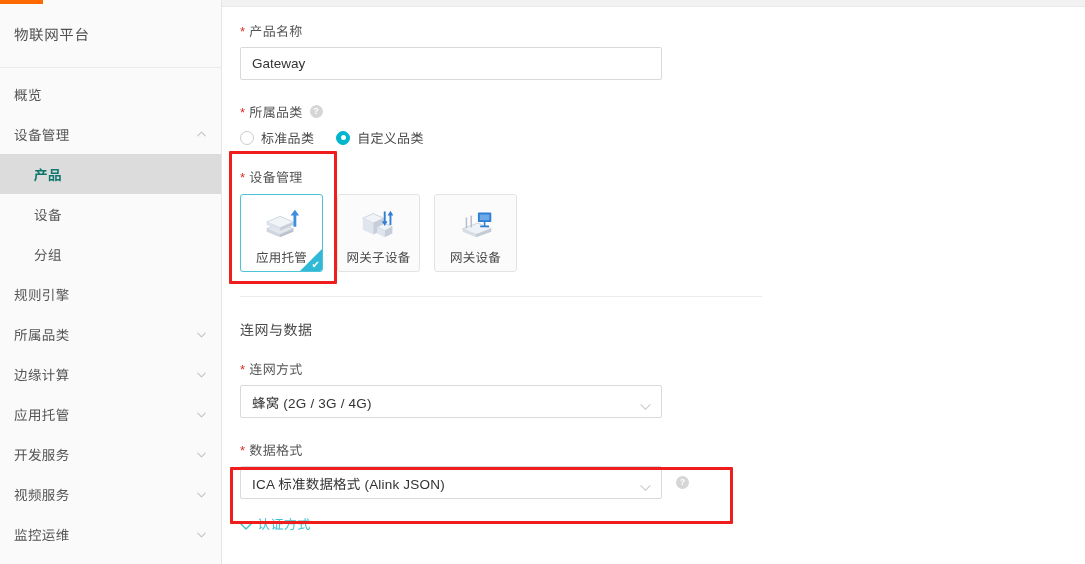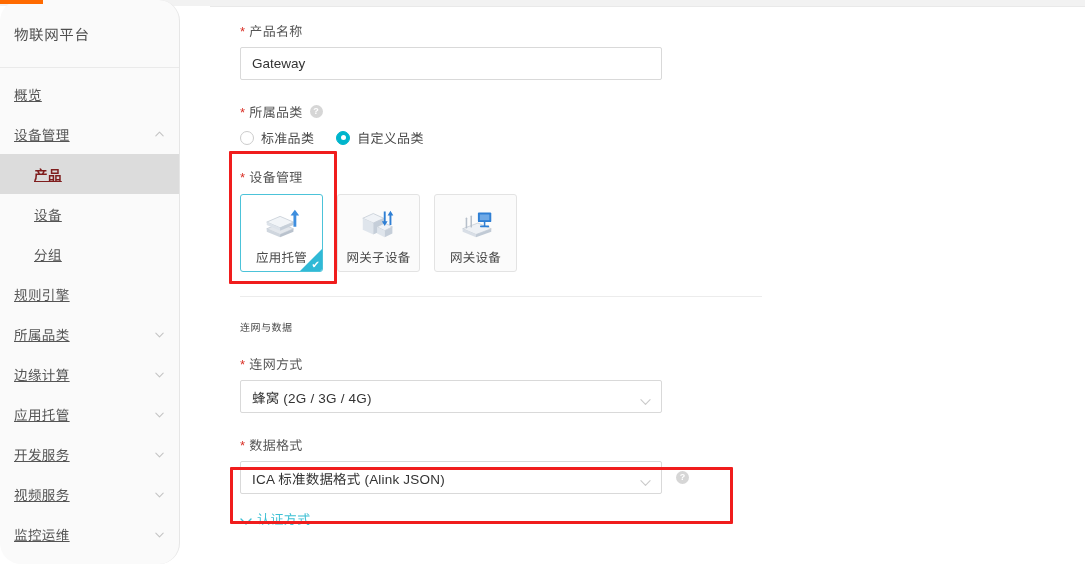--- a/index.html
+++ b/index.html
@@ -39,25 +39,24 @@
     left: 210px; top: 6px;
     width: 875px; height: 1px;
     background: #e9e9e9;
     z-index: 6;
   }
 
   
   .sidebar {
     position: absolute;
     left: 0; top: 0;
-    width: 180px; height: 564px;
+    width: 222px; height: 564px;
     background: #fafafa;
     border-right: 1px solid #e6e6e6;
     z-index: 10;
-    border-radius: 21px;
   }
   .sidebar-brand {
     height: 68px;
     display: flex;
     align-items: center;
     padding-left: 14px;
     border-bottom: 1px solid #eaeaea;
   }
   .sidebar-brand-text {
     font-size: 14.5px;
@@ -72,25 +71,25 @@
     display: flex;
     align-items: center;
     padding-left: 14px;
     padding-right: 14px;
     font-size: 13.5px;
     color: #555555;
     cursor: pointer;
     letter-spacing: 0.4px;
     position: relative;
   }
-  .nav-item .nav-label { flex: 1 1 auto; text-decoration: underline; }
+  .nav-item .nav-label { flex: 1 1 auto; }
   .nav-item.sub { padding-left: 34px; }
   .nav-item.active {
     background: #dcdcdc;
-    color: #7f1d1d;
+    color: #0f766e;
     font-weight: bold;
   }
 
   .chev {
     width: 11px; height: 11px;
     flex: 0 0 auto;
     opacity: 0.55;
   }
   .chev svg { display: block; }
 
@@ -244,21 +243,21 @@
   }
 
   
   .divider {
     width: 522px; height: 1px;
     background: #ececec;
     margin: 24px 0 0 0;
   }
 
   .section-title {
-    font-size: 10px;
+    font-size: 14px;
     color: #4a4a4a;
     margin: 22px 0 20px 0;
     letter-spacing: 0.5px;
   }
 
   
   .select-wrap {
     position: relative;
     width: 422px; height: 33px;
     display: inline-block;

